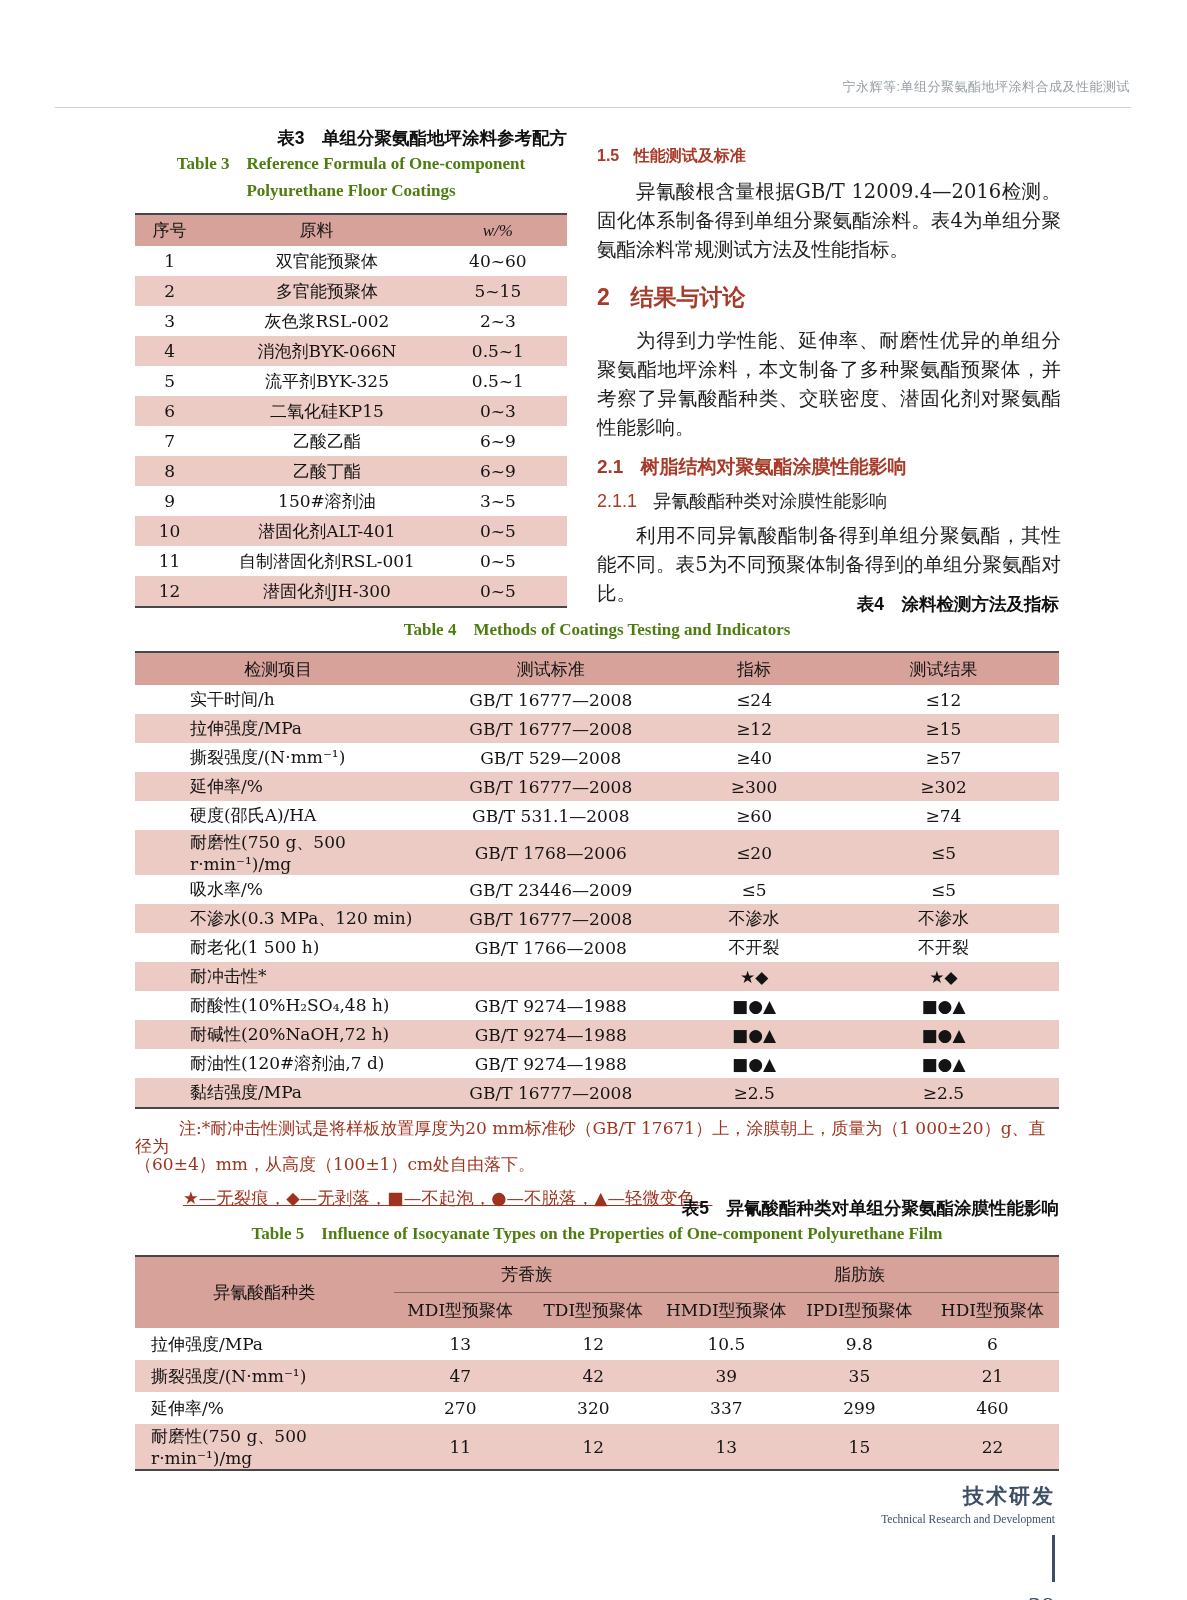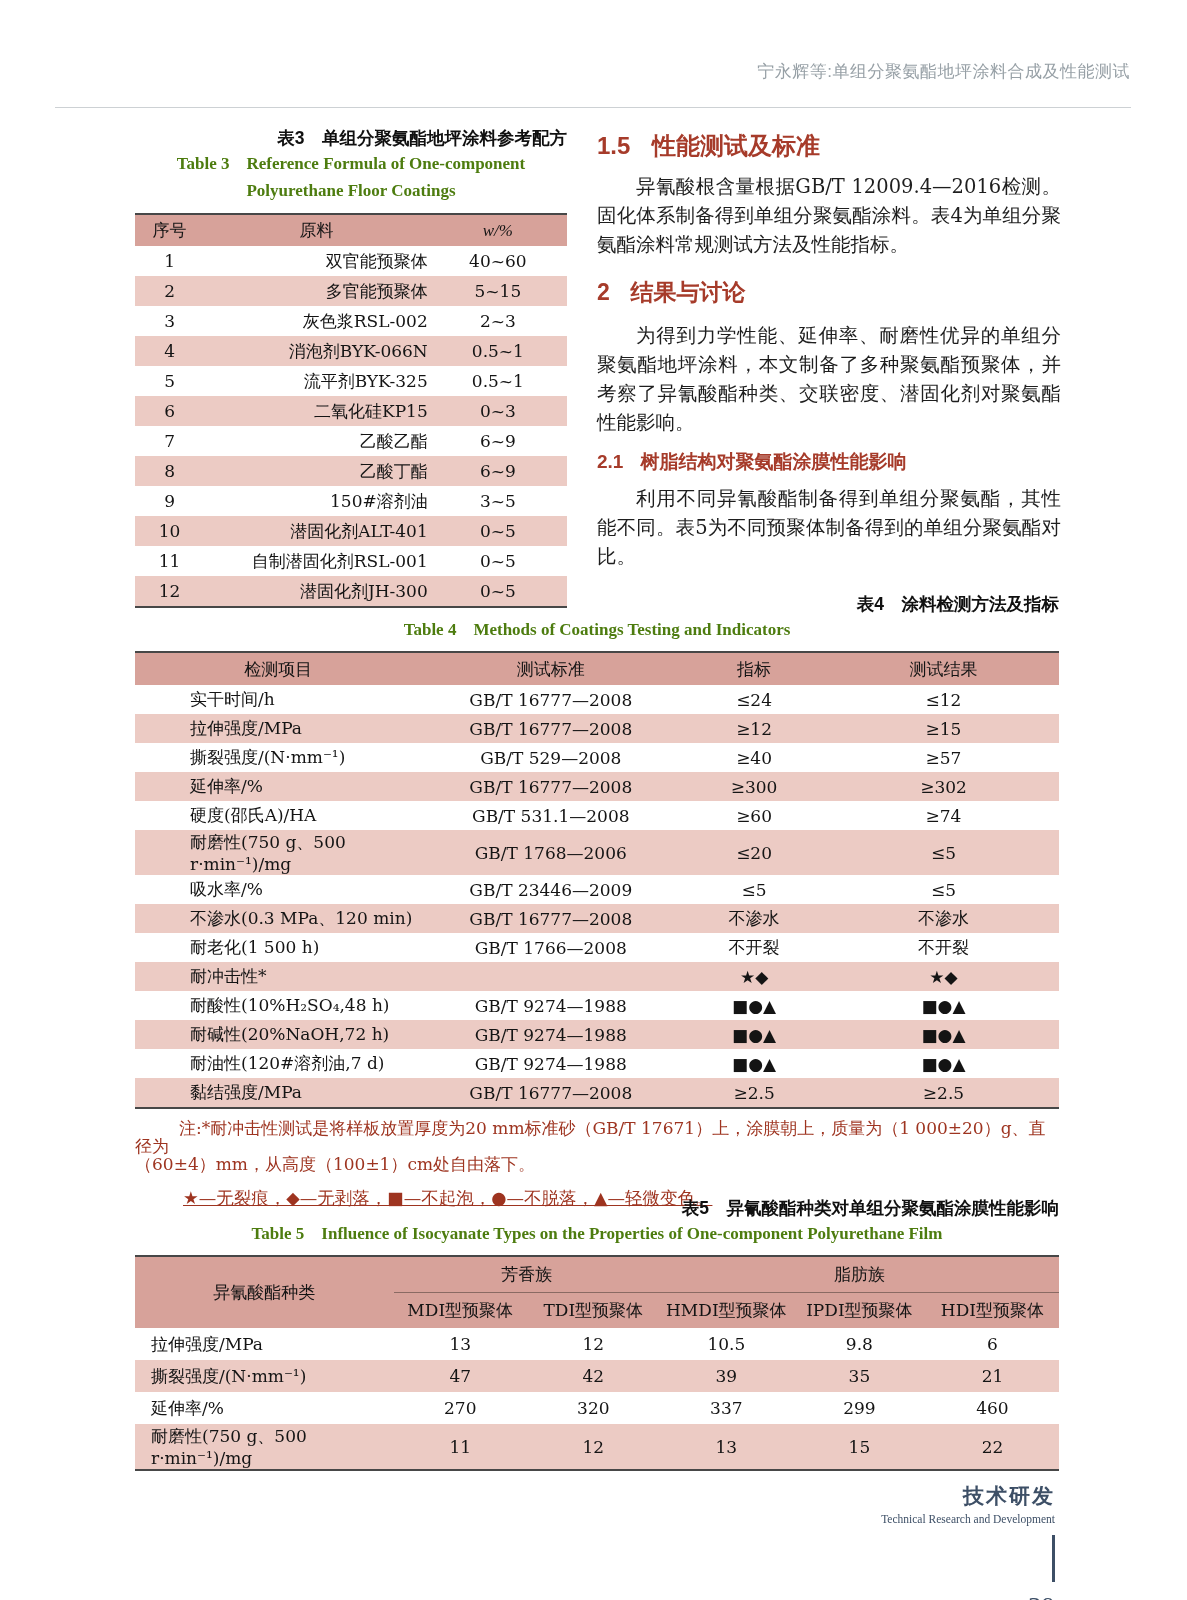--- a/index.html
+++ b/index.html
@@ -1,21 +1,21 @@
 <!DOCTYPE html>
 <html><head>
 <meta charset="utf-8">
 <style>
   html,body{margin:0;padding:0;background:#ffffff;}
   .page{position:relative;width:1187px;height:1600px;background:#fff;overflow:hidden;
         font-family:"DejaVu Serif","DejaVu Sans",serif;color:#1e1e1e;}
 
   
-  .running-head{position:absolute;top:60px;right:57px;
-    font-family:"Liberation Sans","DejaVu Sans",sans-serif;font-size:17px;color:#97a0a6;letter-spacing:.5px;}
+  .running-head{position:absolute;top:78px;right:57px;
+    font-family:"Liberation Sans","DejaVu Sans",sans-serif;font-size:13px;color:#97a0a6;letter-spacing:.5px;}
   .head-rule{position:absolute;top:107px;left:55px;width:1076px;height:1px;background:#cdd1d4;}
 
   
   table.data{border-collapse:collapse;width:100%;border-top:2px solid #474747;border-bottom:2px solid #474747;
     font-size:17px;color:#141414;}
   table.data thead th{background:#d7a29a;font-weight:normal;text-align:center;}
   table.data tbody tr:nth-child(even){background:#eccbc4;}
   table.data td{text-align:center;vertical-align:middle;}
 
   
@@ -23,27 +23,27 @@
   .t-title-zh{font-family:"Liberation Sans","DejaVu Sans",sans-serif;font-weight:bold;
     font-size:17.5px;text-align:right;color:#101010;}
   .t-cap{font-family:"Liberation Serif","DejaVu Serif",serif;font-weight:bold;font-size:17px;
     text-align:center;line-height:27px;color:#4d7c0f;}
   #table3{margin-top:9px;}
   #table3 thead th{height:29px;}
   #table3 tbody td{height:28px;}
   #table3 .t3c1{width:16%;}
   #table3 .t3c2{width:52%;}
   #table3 .t3c3{width:32%;font-style:italic;font-family:"Liberation Serif","DejaVu Serif",serif;}
-  #table3 tbody td:nth-child(2){text-align:right;padding-left:22px;}
+  #table3 tbody td:nth-child(2){text-align:center;padding-left:22px;}
 
   
   .right-col{position:absolute;left:597px;top:128px;width:464px;}
   .sec-h{font-family:"Liberation Sans","DejaVu Sans",sans-serif;font-weight:bold;color:#a63b2a;}
   .sec-num{margin-right:.9em;}
-  .h15{font-size:24px;margin:2px 0 10px;}
+  .h15{font-size:16px;margin:18px 0 10px;}
   .h2{font-size:23px;margin:18px 0 13px;}
   .h21{font-size:19px;margin:12px 0 9px;}
   .h211{font-size:18px;margin:2px 0 8px;font-family:"Liberation Sans","DejaVu Sans",sans-serif;
     font-weight:normal;color:#a63b2a;}
   .h211 .plain{color:#1e1e1e;font-family:"DejaVu Serif","DejaVu Sans",serif;}
   .para{font-size:19.5px;line-height:29px;text-align:justify;text-indent:2em;margin:0 0 8px;}
 
   
   .table4-block{position:absolute;left:135px;top:592px;width:924px;}
   #table4{margin-top:8px;}
@@ -167,20 +167,23 @@
     </div>
     <p class="para">异氰酸根含量根据GB/T 12009.4—2016检测。固化体系制备得到单组分聚氨酯涂料。表4为单组分聚氨酯涂料常规测试方法及性能指标。</p>
 
     <div class="sec-h h2">
       <span class="sec-num">2</span><span>结果与讨论</span>
     </div>
     <p class="para">为得到力学性能、延伸率、耐磨性优异的单组分聚氨酯地坪涂料，本文制备了多种聚氨酯预聚体，并考察了异氰酸酯种类、交联密度、潜固化剂对聚氨酯性能影响。</p>
 
     <div class="sec-h h21">
       <span class="sec-num">2.1</span><span>树脂结构对聚氨酯涂膜性能影响</span>
+    </div>
+    <div class="h211">
+      <span class="sec-num">2.1.1</span><span class="plain">异氰酸酯种类对涂膜性能影响</span>
     </div>
     <p class="para">利用不同异氰酸酯制备得到单组分聚氨酯，其性能不同。表5为不同预聚体制备得到的单组分聚氨酯对比。</p>
   </div>
 
   <div class="table4-block">
     <div class="t-title-zh">表4　涂料检测方法及指标</div>
     <div class="t-cap">Table 4　Methods of Coatings Testing and Indicators</div>
     <table class="data" id="table4">
       <thead>
         <tr>

